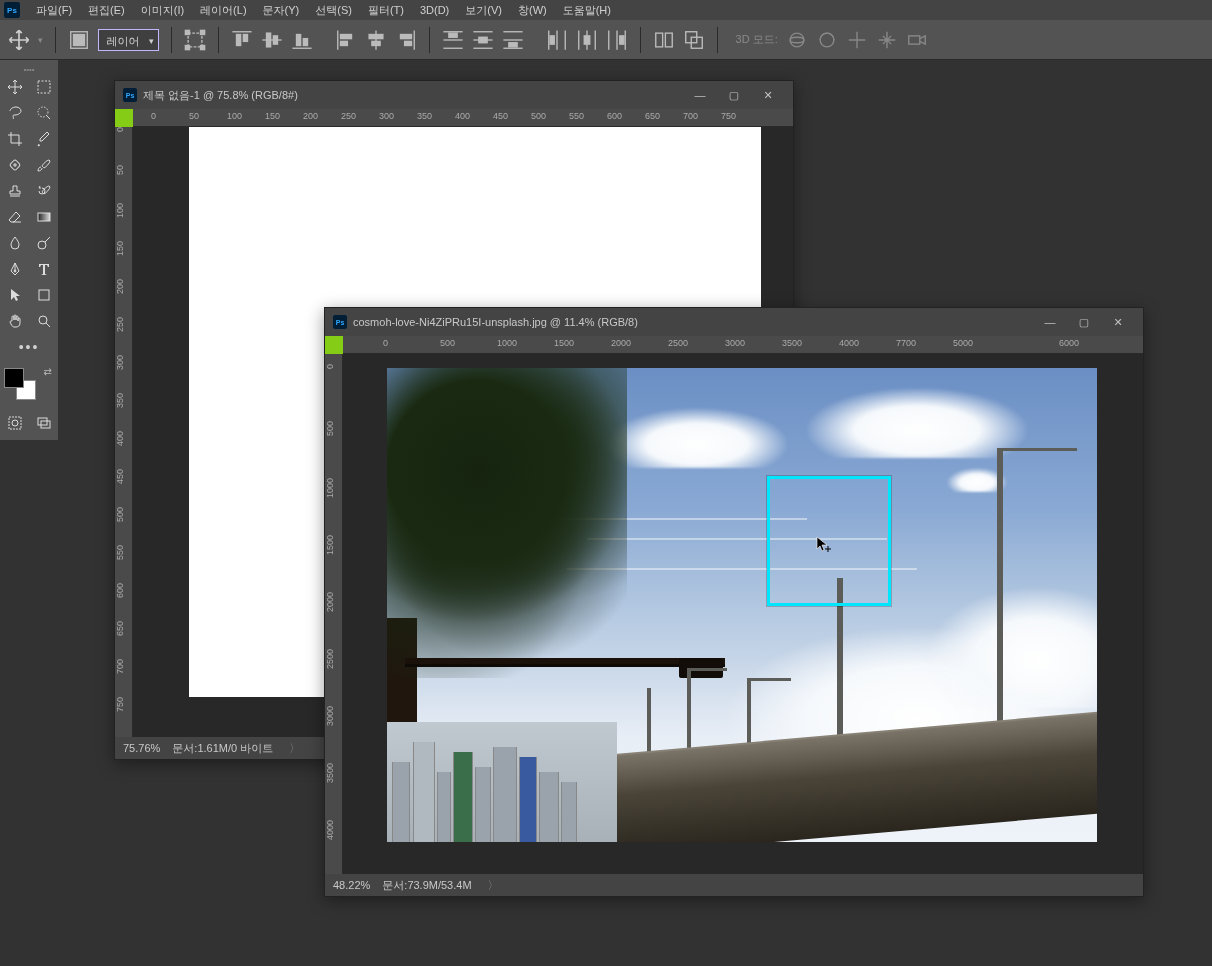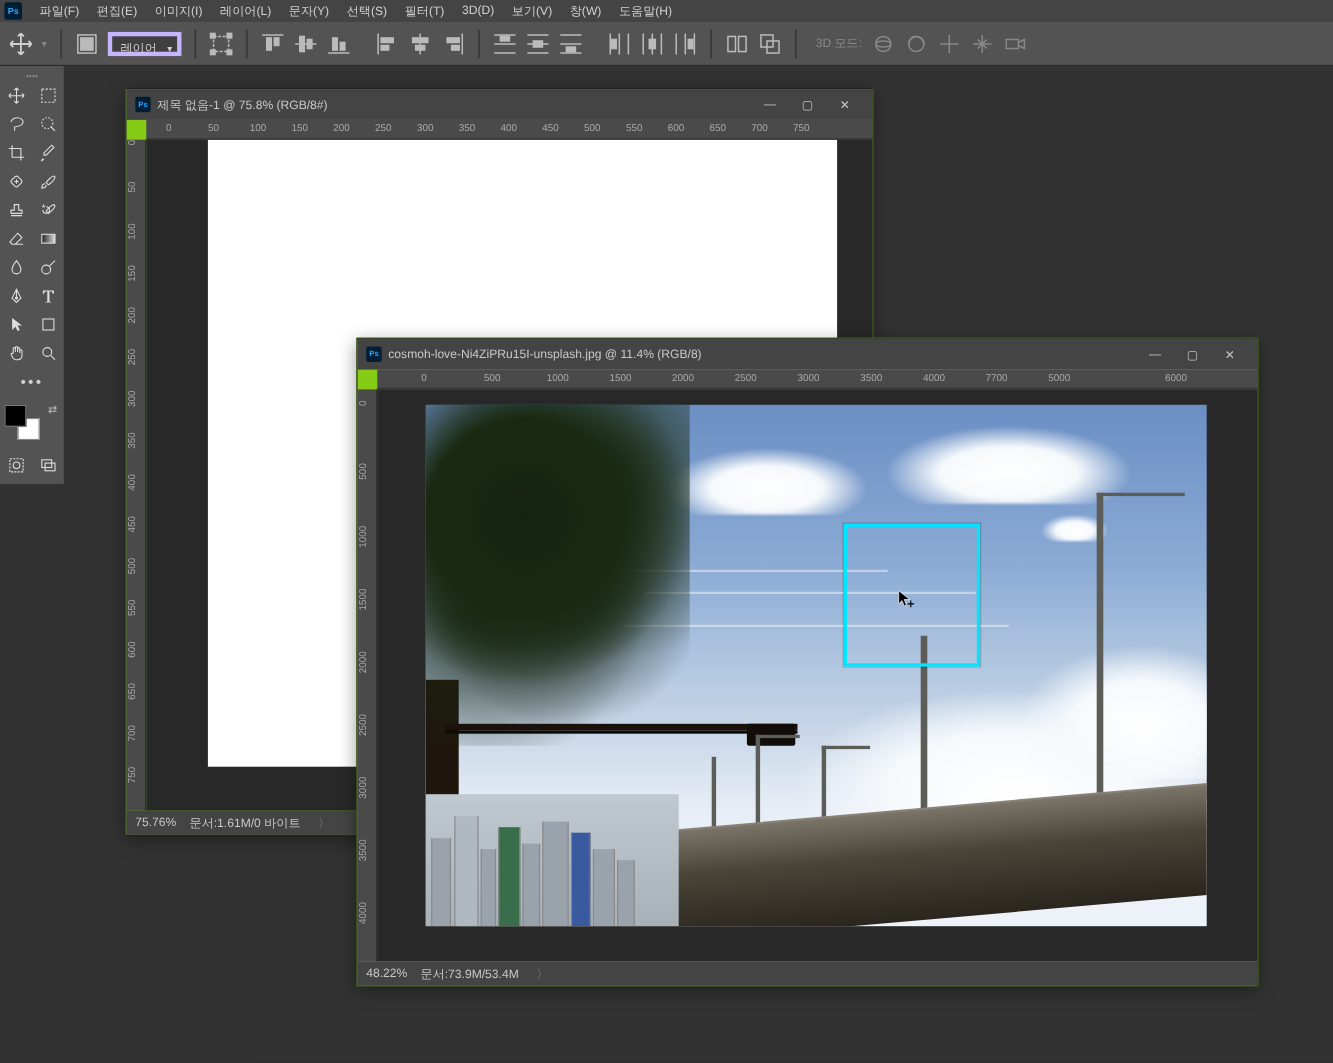--- a/index.html
+++ b/index.html
@@ -6,21 +6,21 @@
 body { background: #323232; width: 1212px; height: 966px; overflow: hidden; color: #c0c0c0; font-size: 11px; position: relative; }
 
 
 .menubar { height: 20px; background: #444; display: flex; align-items: center; padding-left: 4px; gap: 0; }
 .menubar .ps-icon { width: 16px; height: 16px; background: #001e36; color: #31a8ff; font-size: 8px; font-weight: bold; display: flex; align-items: center; justify-content: center; border-radius: 2px; margin-right: 8px; }
 .menubar .menu-item { padding: 2px 8px; color: #d0d0d0; cursor: default; }
 
 
 .optionsbar { height: 40px; background: #535353; display: flex; align-items: center; padding: 0 8px; gap: 8px; border-bottom: 1px solid #2a2a2a; }
 .optionsbar .tool-ico { width: 22px; height: 22px; display: flex; align-items: center; justify-content: center; }
-.optionsbar .dropdown { background: #3f3f3f; border: 4px solid #c4b5fd; padding: 2px 18px 2px 8px; color: #d0d0d0; position: relative; height: 22px; line-height: 18px; }
+.optionsbar .dropdown { background: #3f3f3f; border: 1px solid #c4b5fd; padding: 2px 18px 2px 8px; color: #d0d0d0; position: relative; height: 22px; line-height: 18px; }
 .optionsbar .dropdown::after { content: "▾"; position: absolute; right: 4px; top: 2px; font-size: 9px; }
 .optionsbar .sep { width: 1px; height: 26px; background: #2a2a2a; margin: 0 4px; }
 .optionsbar .opt-ico { width: 22px; height: 22px; display: flex; align-items: center; justify-content: center; color: #a8a8a8; }
 .optionsbar .label3d { color: #8a8a8a; margin-left: 6px; }
 
 
 .toolpanel { position: absolute; left: 0; top: 60px; width: 58px; background: #535353; padding: 4px 0; }
 .toolpanel .toolgrab { height: 10px; display:flex; align-items:center; justify-content:center; color:#888; font-size:8px;}
 .toolrow { display: flex; }
 .toolcell { width: 29px; height: 26px; display: flex; align-items: center; justify-content: center; color: #d0d0d0; cursor: default; }

